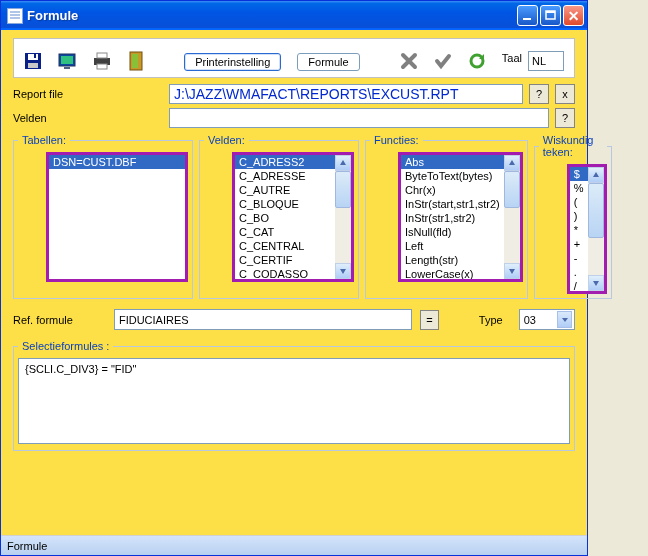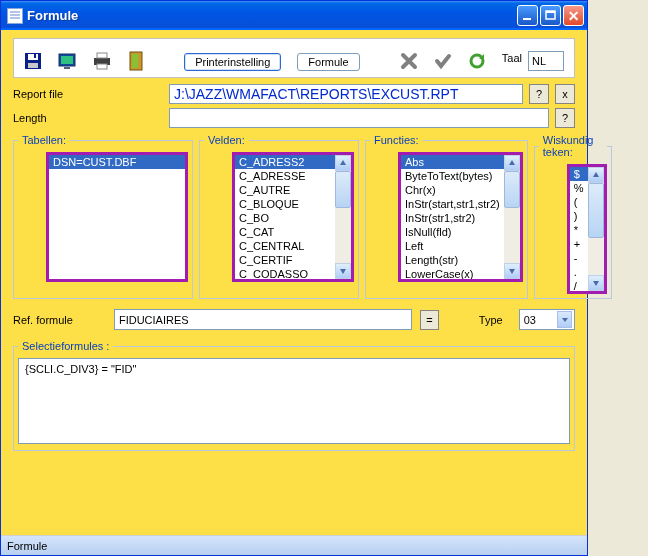--- a/index.html
+++ b/index.html
@@ -312,21 +312,21 @@
     </div>
 
     <div class="file-rows">
       <div class="file-row">
         <div class="file-label">Report file</div>
         <input class="file-input" value="J:\JAZZ\WMAFACT\REPORTS\EXCUST.RPT" style="">
         <div class="sq-btn">?</div>
         <div class="sq-btn">x</div>
       </div>
       <div class="file-row">
-        <div class="file-label">Length</div>
+        <div class="file-label">Velden</div>
         <input class="file-input" value="" style="">
         <div class="sq-btn">?</div>
       </div>
     </div>
 
     <div class="groups">
       <fieldset class="fs-tabellen">
         <legend>Tabellen:</legend>
         <div class="listbox-wrap">
           <div class="listbox" id="lb-tabellen">

